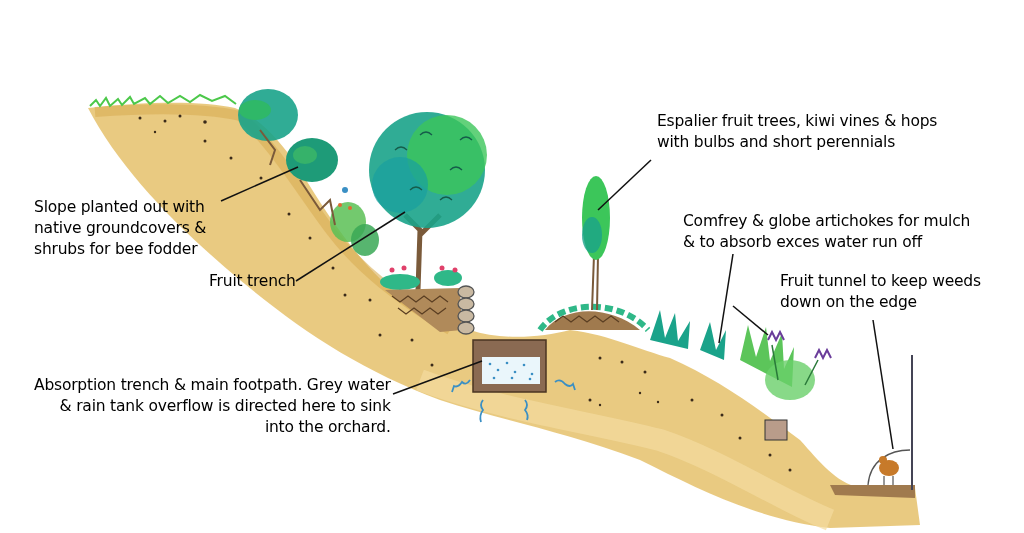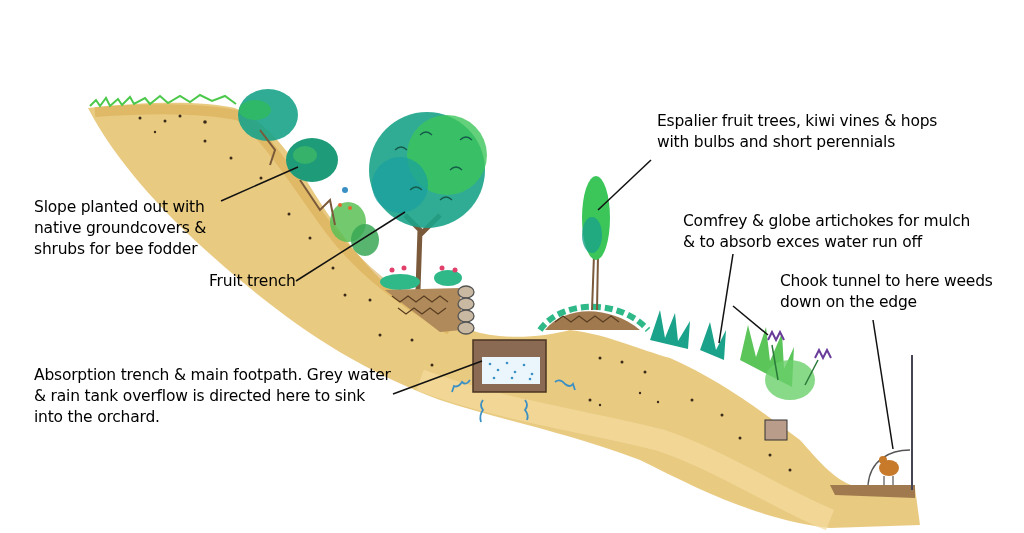--- a/index.html
+++ b/index.html
@@ -153,21 +153,21 @@
     <line x1="733" y1="254" x2="719" y2="343"></line>
     <line x1="733" y1="306" x2="768" y2="335"></line>
     <line x1="873" y1="320" x2="893" y2="449"></line>
   </g>
 </svg>
 
 <div class="label" style="left:34px; top:197px;">Slope planted out with
 native groundcovers &amp;
 shrubs for bee fodder</div>
 <div class="label" style="left:209px; top:271px;">Fruit trench</div>
-<div class="label" style="left:34px; top:365px;">Absorption trench &amp; main footpath. Grey water
+<div class="label" style="left:34px; top:375px;text-align:right;">Absorption trench &amp; main footpath. Grey water
 &amp; rain tank overflow is directed here to sink
 into the orchard.</div>
 <div class="label" style="left:657px; top:111px;">Espalier fruit trees, kiwi vines &amp; hops
 with bulbs and short perennials</div>
 <div class="label" style="left:659px; top:211px;margin-left:24px;">Comfrey &amp; globe artichokes for mulch
 &amp; to absorb exces water run off</div>
-<div class="label" style="left:780px; top:271px;">Chook tunnel to here weeds
+<div class="label" style="left:780px; top:271px;">Fruit tunnel to keep weeds
 down on the edge</div>
 
 </body></html>

